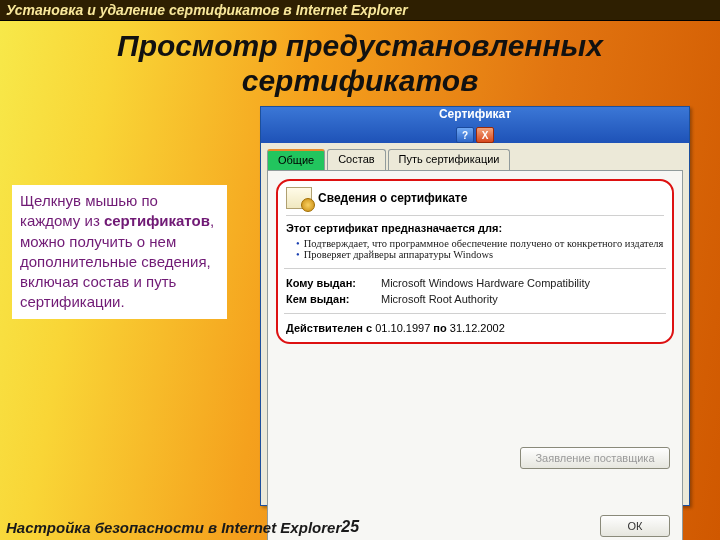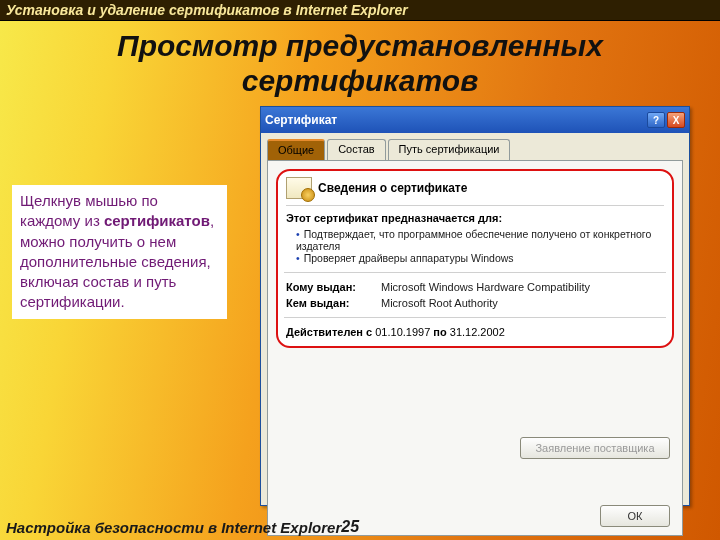--- a/index.html
+++ b/index.html
@@ -57,26 +57,27 @@
     width: 430px; height: 400px;
     background: #ece9d8;
     border: 1px solid #1c4f9c;
     box-shadow: 2px 2px 3px rgba(0,0,0,0.3);
     font-family: Tahoma, Arial, sans-serif;
     font-size: 11px;
     color: #000;
   }
   .titlebar {
     display: flex; align-items: center;
-    height: 26px;
+    height: 36px;
     background: linear-gradient(#3b77d6, #1e52b7);
     color: #fff; padding: 0 4px;
     font-weight: bold;
     font-size: 12px;
     justify-content: space-between;
+    flex-direction: column;
   }
   .tb-left { display: flex; align-items: center; gap: 4px; }
   .winbtns { display: flex; gap: 2px; }
   .winbtn {
     width: 18px; height: 16px;
     background: linear-gradient(#f4a27a, #d6491f);
     border: 1px solid #9b2a08;
     color: #fff; font-weight: bold; font-size: 10px;
     display: flex; align-items: center; justify-content: center;
     border-radius: 2px;
@@ -90,21 +91,21 @@
     padding: 3px 10px 4px;
     background: #ece9d8;
     border: 1px solid #919b9c;
     border-bottom: none;
     border-radius: 3px 3px 0 0;
     margin-right: 2px;
     font-size: 11px;
     position: relative;
   }
   .tab.active {
-    background: #a16207;
+    background: #22c55e;
     border-top: 2px solid #e68b2c;
     z-index: 2;
   }
   .tabpanel {
     margin: 0 6px 6px;
     background: #f7f7f4;
     border: 1px solid #919b9c;
     padding: 8px;
     position: relative;
     height: 376px;
@@ -126,21 +127,21 @@
     background: linear-gradient(#fffbe8,#f0e8c0);
     position: relative;
   }
   .certicon::after {
     content:""; position:absolute; right:-4px; bottom:-4px;
     width:12px; height:12px; border-radius:50%;
     background: radial-gradient(#f8d060,#c88a10);
     border:1px solid #a06c00;
   }
   .purpose-title { font-weight: bold; font-size: 11px; margin-bottom: 4px; }
-  .purpose-list { list-style: none; padding-left: 10px; font-size: 10.5px; color:#202020; }
+  .purpose-list { list-style: none; padding-left: 10px; font-size: 10.5px; color:#202020;font-family:Liberation Serif, serif; }
   .purpose-list li::before { content: "•"; color:#1a3fb0; margin-right:4px; }
   .hr { border-top:1px solid #d0d0d0; margin:8px -2px; }
   .kv { display:flex; font-size:11px; margin:4px 0; }
   .kv .k { width:95px; font-weight:bold; }
   .kv .v { flex:1; color:#202020; }
   .validline { font-size:11px; margin-top:6px; }
   .validline b { font-weight:bold; }
 
   .dlgfooter {
     position:absolute; right:12px; bottom:8px; left:12px;

